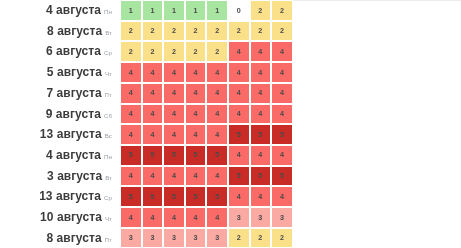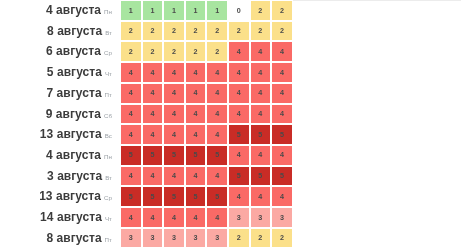--- a/index.html
+++ b/index.html
@@ -207,21 +207,21 @@
             <td class="cell v5">5</td>
             <td class="cell v5">5</td>
             <td class="cell v5">5</td>
             <td class="cell v5">5</td>
             <td class="cell v5">5</td>
             <td class="cell v4">4</td>
             <td class="cell v4">4</td>
             <td class="cell v4">4</td>
           </tr>
           <tr>
-            <td class="rowlabel"><span class="date-text">14 августа</span><span class="dow-text">Чт</span></td>
+            <td class="rowlabel"><span class="date-text">10 августа</span><span class="dow-text">Чт</span></td>
             <td class="cell v4">4</td>
             <td class="cell v4">4</td>
             <td class="cell v4">4</td>
             <td class="cell v4">4</td>
             <td class="cell v4">4</td>
             <td class="cell v3">3</td>
             <td class="cell v3">3</td>
             <td class="cell v3">3</td>
           </tr>
           <tr>

